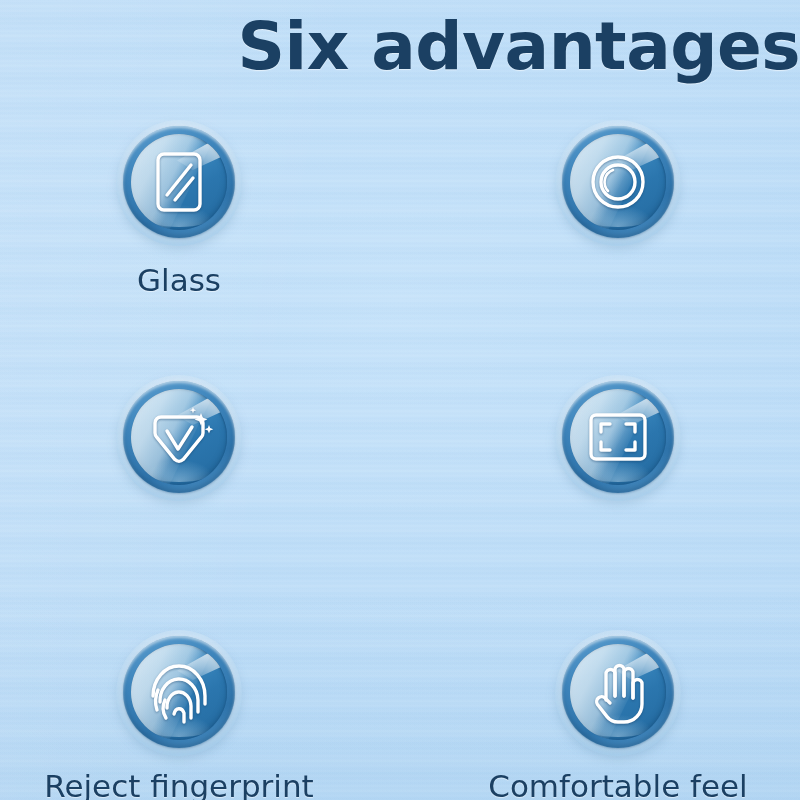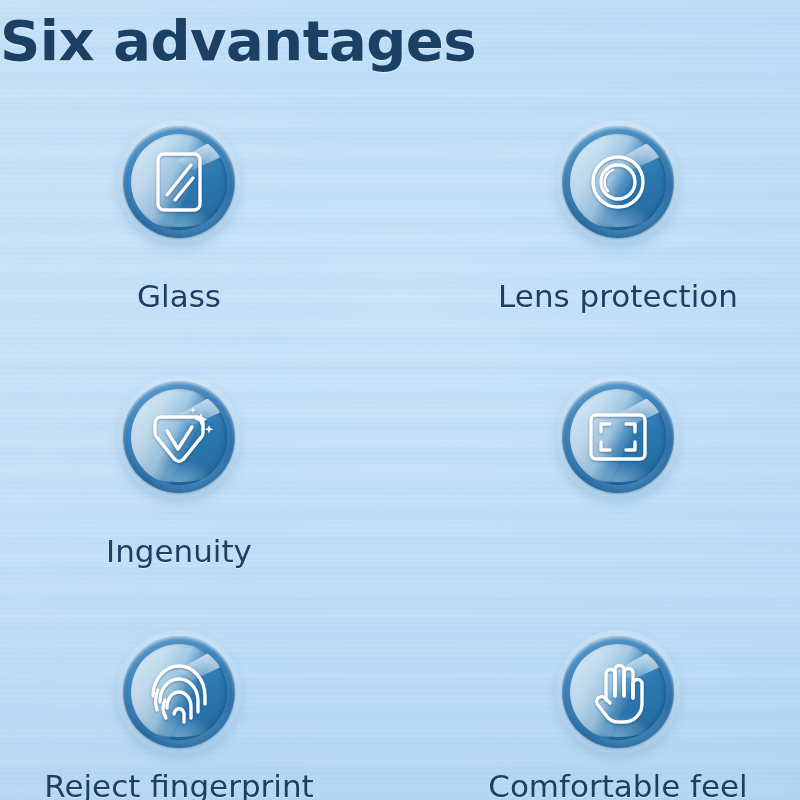--- a/index.html
+++ b/index.html
@@ -50,22 +50,22 @@
       linear-gradient(100deg, rgba(255,255,255,0.13) 0%, rgba(255,255,255,0.00) 38%),
       linear-gradient(0deg, rgba(150,195,230,0.14) 0%, rgba(255,255,255,0.00) 26%);
   }
 
   
   .title {
     position: absolute;
     top: 8px;
     left: 0;
     width: 800px;
-    text-align: left;
-    font-size: 56px;
+    text-align: right;
+    font-size: 66px;
     font-weight: 700;
     letter-spacing: -0.5px;
     color: #1b4063;
     text-shadow: 0 1px 1px rgba(255,255,255,0.55);
     white-space: nowrap;
   }
 
   
   .grid {
     position: absolute;
@@ -201,21 +201,21 @@
     stroke: #ffffff;
     stroke-width: 3.4;
     stroke-linecap: round;
     stroke-linejoin: round;
   }
   .stroke-thin { stroke-width: 2.6; }
   .fill-w { fill: #ffffff; stroke: none; }
 
   
   .caption {
-    margin-top: 35px;
+    margin-top: 19px;
     font-size: 31px;
     font-weight: 400;
     color: #1b4063;
     text-shadow: 0 1px 1px rgba(255,255,255,0.5);
     white-space: nowrap;
     line-height: 1;
   }
   .row3 .caption { margin-top: 15px; }
 </style>
 </head>
@@ -258,21 +258,20 @@
           <div class="rim-light"></div>
         </div>
         <div class="art">
           <svg viewBox="0 0 96 96">
             <circle class="stroke" cx="48" cy="48" r="25"></circle>
             <circle class="stroke" cx="48" cy="48" r="17"></circle>
             <path class="stroke stroke-thin" d="M38 57 A13 13 0 0 1 43 36"></path>
           </svg>
         </div>
       </div>
-      <div class="caption">Lens protection</div>
     </div>
 
     <div class="cell col-left row2">
       <div class="badge">
         <div class="ring"></div>
         <div class="disc">
           <div class="gloss"></div>
           <div class="gloss-band"></div>
           <div class="shine-wedge"></div>
           <div class="rim-light"></div>
@@ -280,21 +279,20 @@
         <div class="art">
           <svg viewBox="0 0 96 96">
             <path class="stroke" d="M30 28 H66 a6 6 0 0 1 6 6 v10 a6 6 0 0 1 -1.9 4.4 L52.1 70.6 a6 6 0 0 1 -8.2 0 L25.9 48.4 A6 6 0 0 1 24 44 V34 a6 6 0 0 1 6 -6 Z"></path>
             <polyline class="stroke" points="36,42 47,60 61,38"></polyline>
             <path class="fill-w" d="M70 24 l1.8 4.6 4.6 1.8 -4.6 1.8 -1.8 4.6 -1.8 -4.6 -4.6 -1.8 4.6 -1.8 Z"></path>
             <path class="fill-w" d="M78 36 l1.2 3.1 3.1 1.2 -3.1 1.2 -1.2 3.1 -1.2 -3.1 -3.1 -1.2 3.1 -1.2 Z"></path>
             <path class="fill-w" d="M62 18 l0.9 2.3 2.3 0.9 -2.3 0.9 -0.9 2.3 -0.9 -2.3 -2.3 -0.9 2.3 -0.9 Z"></path>
           </svg>
         </div>
       </div>
-      <div class="caption">Ingenuity</div>
     </div>
 
     <div class="cell col-right row2">
       <div class="badge">
         <div class="ring"></div>
         <div class="disc">
           <div class="gloss"></div>
           <div class="gloss-band"></div>
           <div class="shine-wedge"></div>
           <div class="rim-light"></div>

